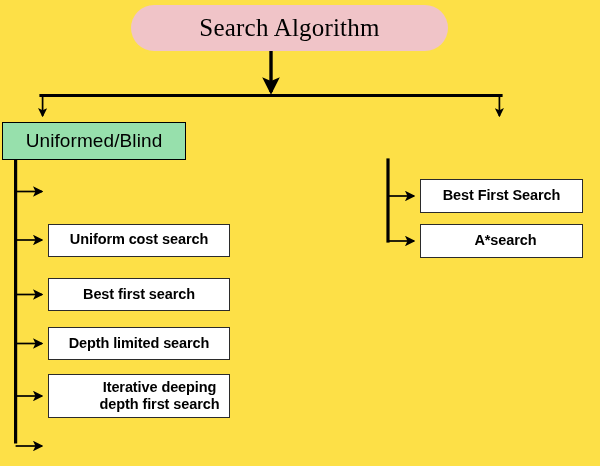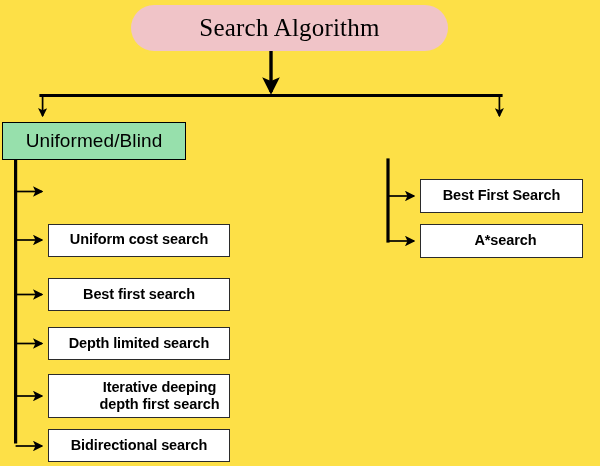--- a/index.html
+++ b/index.html
@@ -139,19 +139,18 @@
 
 
   <div class="node leaf-node leaf-left" style="top:223.5px;">Uniform cost search</div>
 
   <div class="node leaf-node leaf-left" style="top:278px;">Best first search</div>
 
   <div class="node leaf-node leaf-left" style="top:327px;">Depth limited search</div>
 
   <div class="node leaf-node leaf-left leaf-tall" style="top:374px;">Iterative deeping depth first search</div>
 
-  <div class="node leaf-node leaf-left" style="top:429px;">Bidirectional search</div>
 
   <div class="node leaf-node leaf-right" style="top:179px;">Best First Search</div>
 
   <div class="node leaf-node leaf-right" style="top:224px;padding-left:12px;">A*search</div>
 
 </div>
 
 </body></html>

